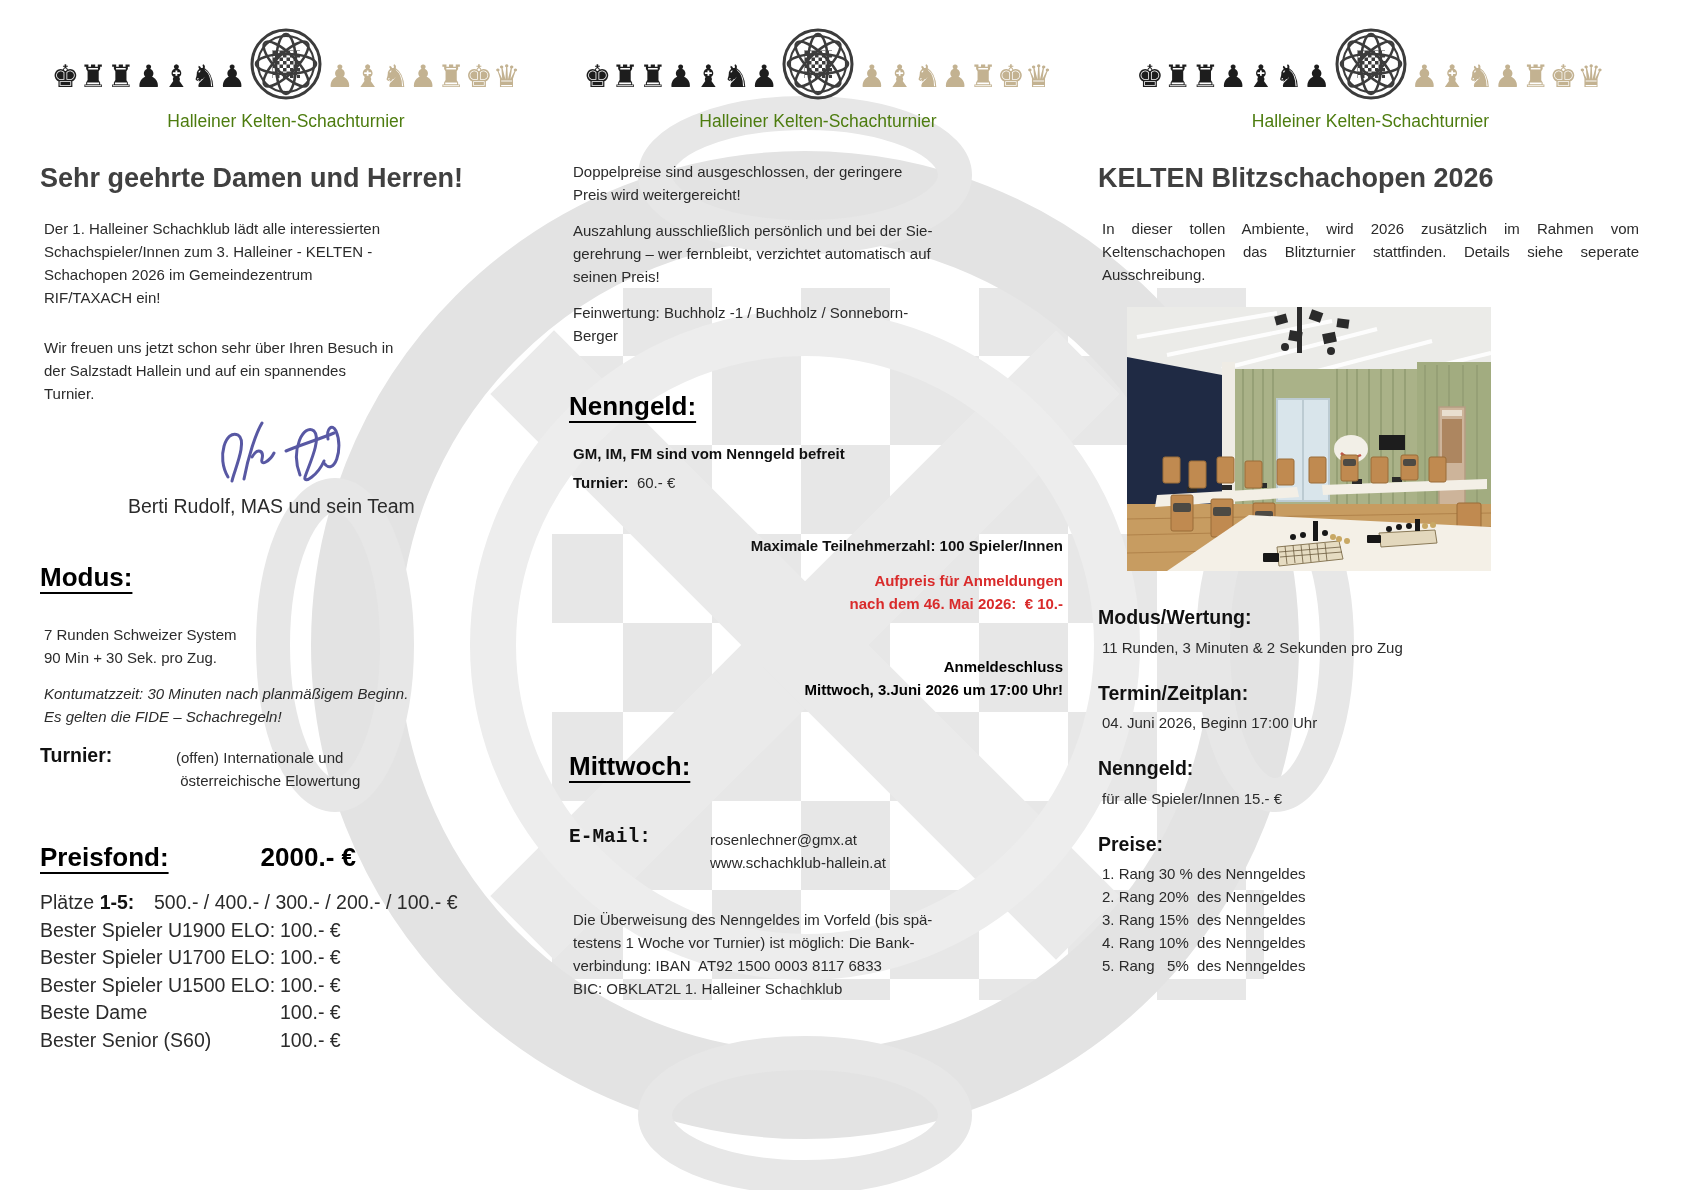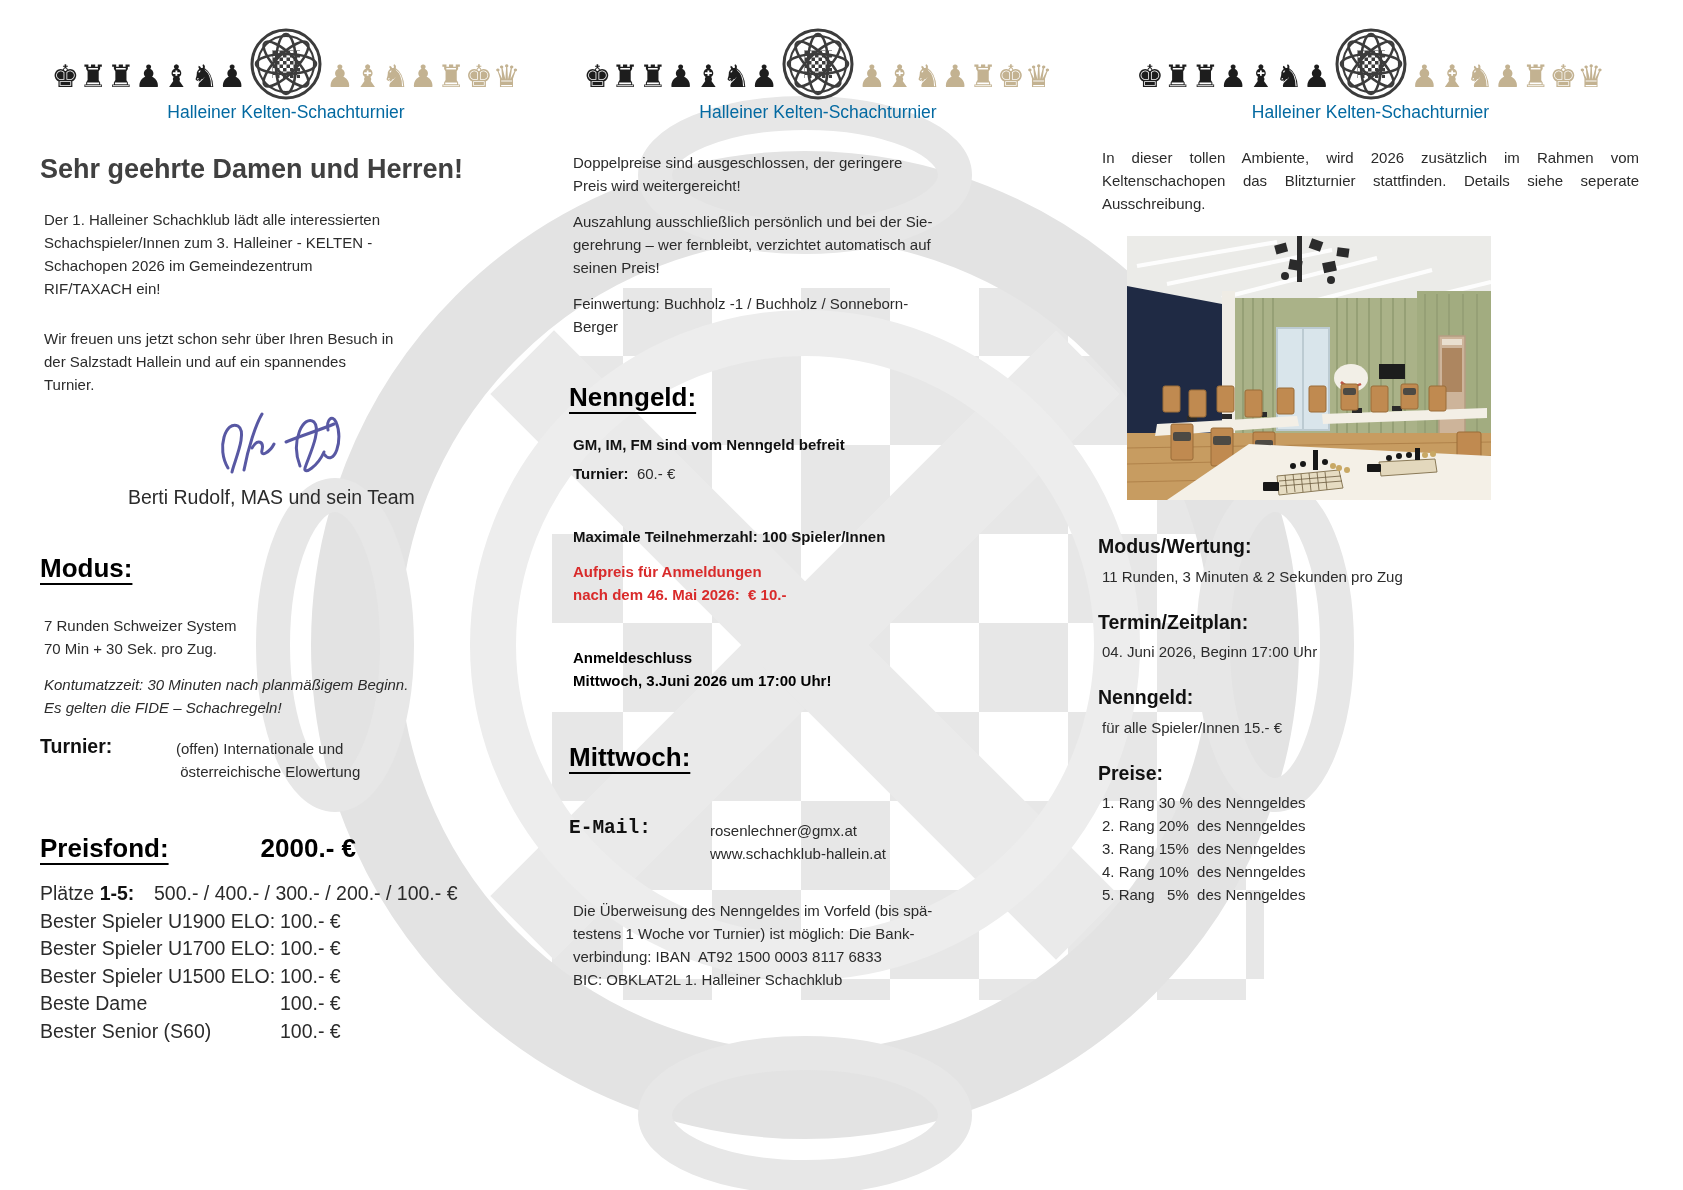--- a/index.html
+++ b/index.html
@@ -11,28 +11,28 @@
   .col2{left:569px;width:498px;}
   .col3{left:1098px;width:545px;}
 
   
   .logo-block{display:flex;flex-direction:column;align-items:center;}
   .logo-row{display:flex;align-items:flex-end;justify-content:center;height:82px;}
   .pieces{font-size:31px;line-height:30px;letter-spacing:0px;white-space:nowrap;}
   .pieces.black{color:#1d1d1d;}
   .pieces.white{color:#c3b291;}
   .medallion{margin:0 2px -10px 2px;}
-  .logo-caption{font-size:17.5px;color:#0369a1;margin-top:10px;}
+  .logo-caption{font-size:17.5px;color:#4d7c0f;margin-top:19px;}
 
   h1{font-size:27px;line-height:32px;font-weight:bold;color:#404040;margin:0;}
   .h2u{font-size:26px;font-weight:bold;color:#000;text-decoration:underline;
        text-decoration-thickness:2px;text-underline-offset:6px;}
   p,.txt{font-size:15px;line-height:23px;margin:4px;white-space:pre-wrap;}
   .bold{font-weight:bold;color:#111;}
-  .center{text-align:left;}
+  .center{text-align:right;}
   .red{color:#d92b2b;font-weight:bold;}
 
   
   .c1-title{margin-top:30px;}
   .c1-p1{margin-top:23px;}
   .c1-p2{margin-top:27px;}
   .sig{margin:6px 0 0 168px;height:76px;}
   .sig-caption{margin-left:88px;font-size:19.5px;}
   .c1-modus{margin-top:44px;display:block;}
   .c1-m1{margin-top:30px;}
@@ -128,21 +128,21 @@
         <path d="M44,42 C50,32 56,36 54,44 C52,52 62,46 66,38"></path>
         <path d="M92,60 C82,34 96,8 106,16 C114,24 100,52 97,62 C95,70 110,60 116,46"></path>
         <path d="M78,36 C92,30 112,24 126,18"></path>
         <path d="M116,48 C126,62 136,34 128,16 C124,8 118,14 120,24"></path>
       </g>
     </svg>
     <div class="sig-caption">Berti Rudolf, MAS und sein Team</div>
 
     <span class="h2u c1-modus">Modus:</span>
     <p class="c1-m1">7 Runden Schweizer System
-70 Min + 30 Sek. pro Zug.</p>
+90 Min + 30 Sek. pro Zug.</p>
     <p class="c1-m2">Kontumatzzeit: 30 Minuten nach planmäßigem Beginn.
 Es gelten die FIDE – Schachregeln!</p>
 
     <div class="label-row">
       <span class="lbl">Turnier:</span>
       <span class="txt">(offen) Internationale und
  österreichische Elowertung</span>
     </div>
 
     <div class="preisfond-row">
@@ -237,20 +237,21 @@
           <ellipse cx="38" cy="38" rx="30" ry="10" transform="rotate(45 38 38)" fill="none" stroke="#3c3c3c" stroke-width="2.6"></ellipse>
           <ellipse cx="38" cy="38" rx="30" ry="10" transform="rotate(90 38 38)" fill="none" stroke="#3c3c3c" stroke-width="2.6"></ellipse>
           <ellipse cx="38" cy="38" rx="30" ry="10" transform="rotate(135 38 38)" fill="none" stroke="#3c3c3c" stroke-width="2.6"></ellipse>
           <rect x="24" y="24" width="28" height="28" fill="url(#mini)"></rect>
         </svg>
         <span class="pieces white">♟♝♞♟♜♚♛</span>
       </div>
       <div class="logo-caption">Halleiner Kelten-Schachturnier</div>
     </div>
 
+    <h1 class="c3-title">KELTEN Blitzschachopen 2026</h1>
     <p class="c3-intro">In dieser tollen Ambiente, wird 2026 zusätzlich im Rahmen vom Keltenschachopen das Blitzturnier stattfinden. Details siehe seperate Ausschreibung.</p>
 
     <svg class="photo" viewBox="0 0 364 264">
       <rect x="0" y="0" width="364" height="100" fill="#ebebe8"></rect>
       <g stroke="#ffffff" stroke-width="4" opacity="0.95">
         <line x1="10" y1="30" x2="150" y2="6"></line>
         <line x1="40" y1="48" x2="205" y2="14"></line>
         <line x1="95" y1="62" x2="250" y2="22"></line>
         <line x1="160" y1="72" x2="305" y2="34"></line>
         <line x1="225" y1="80" x2="364" y2="46"></line>

